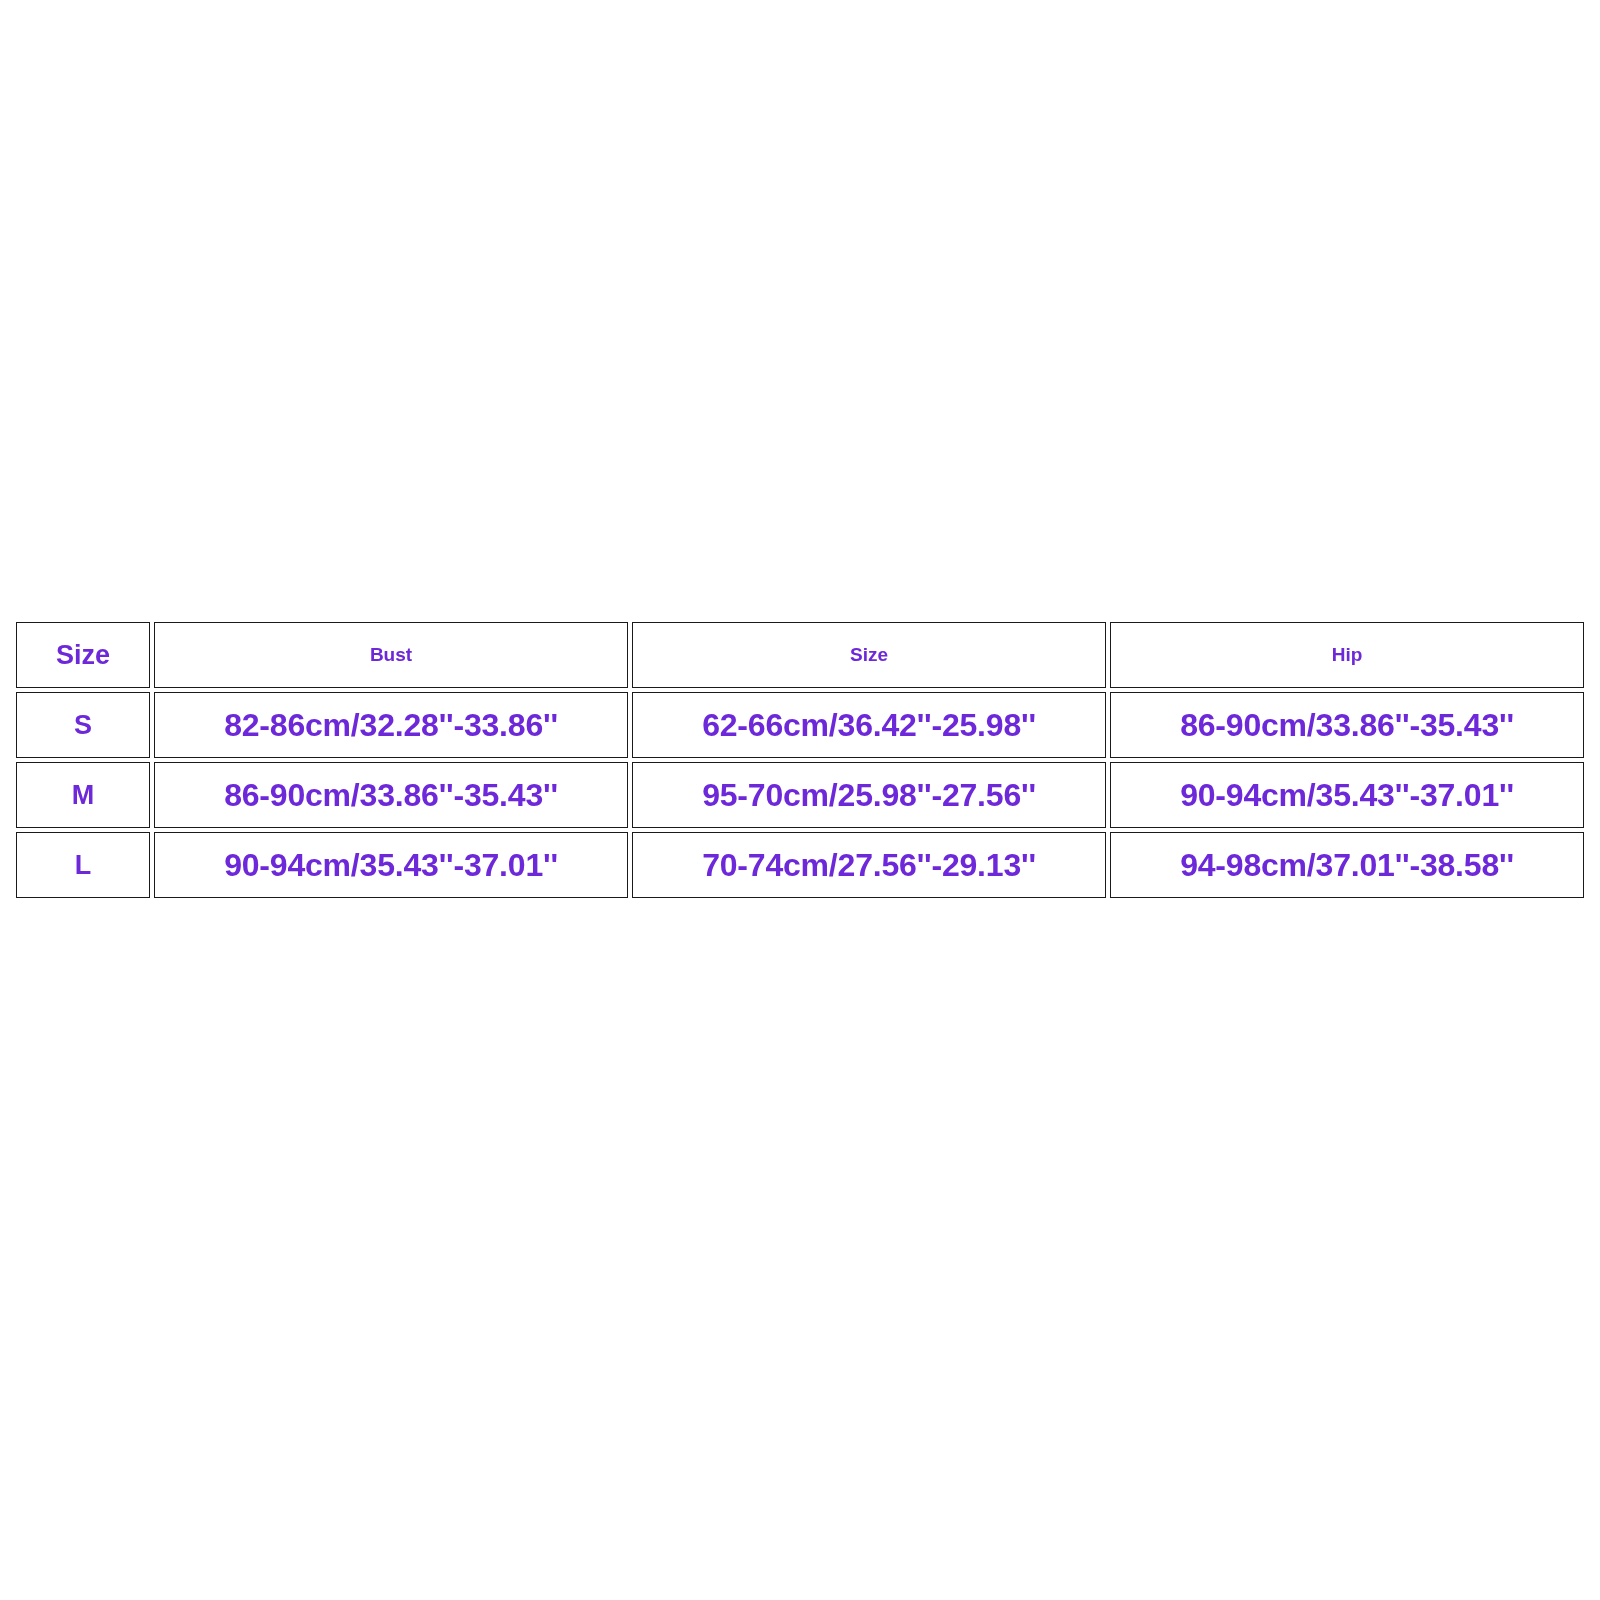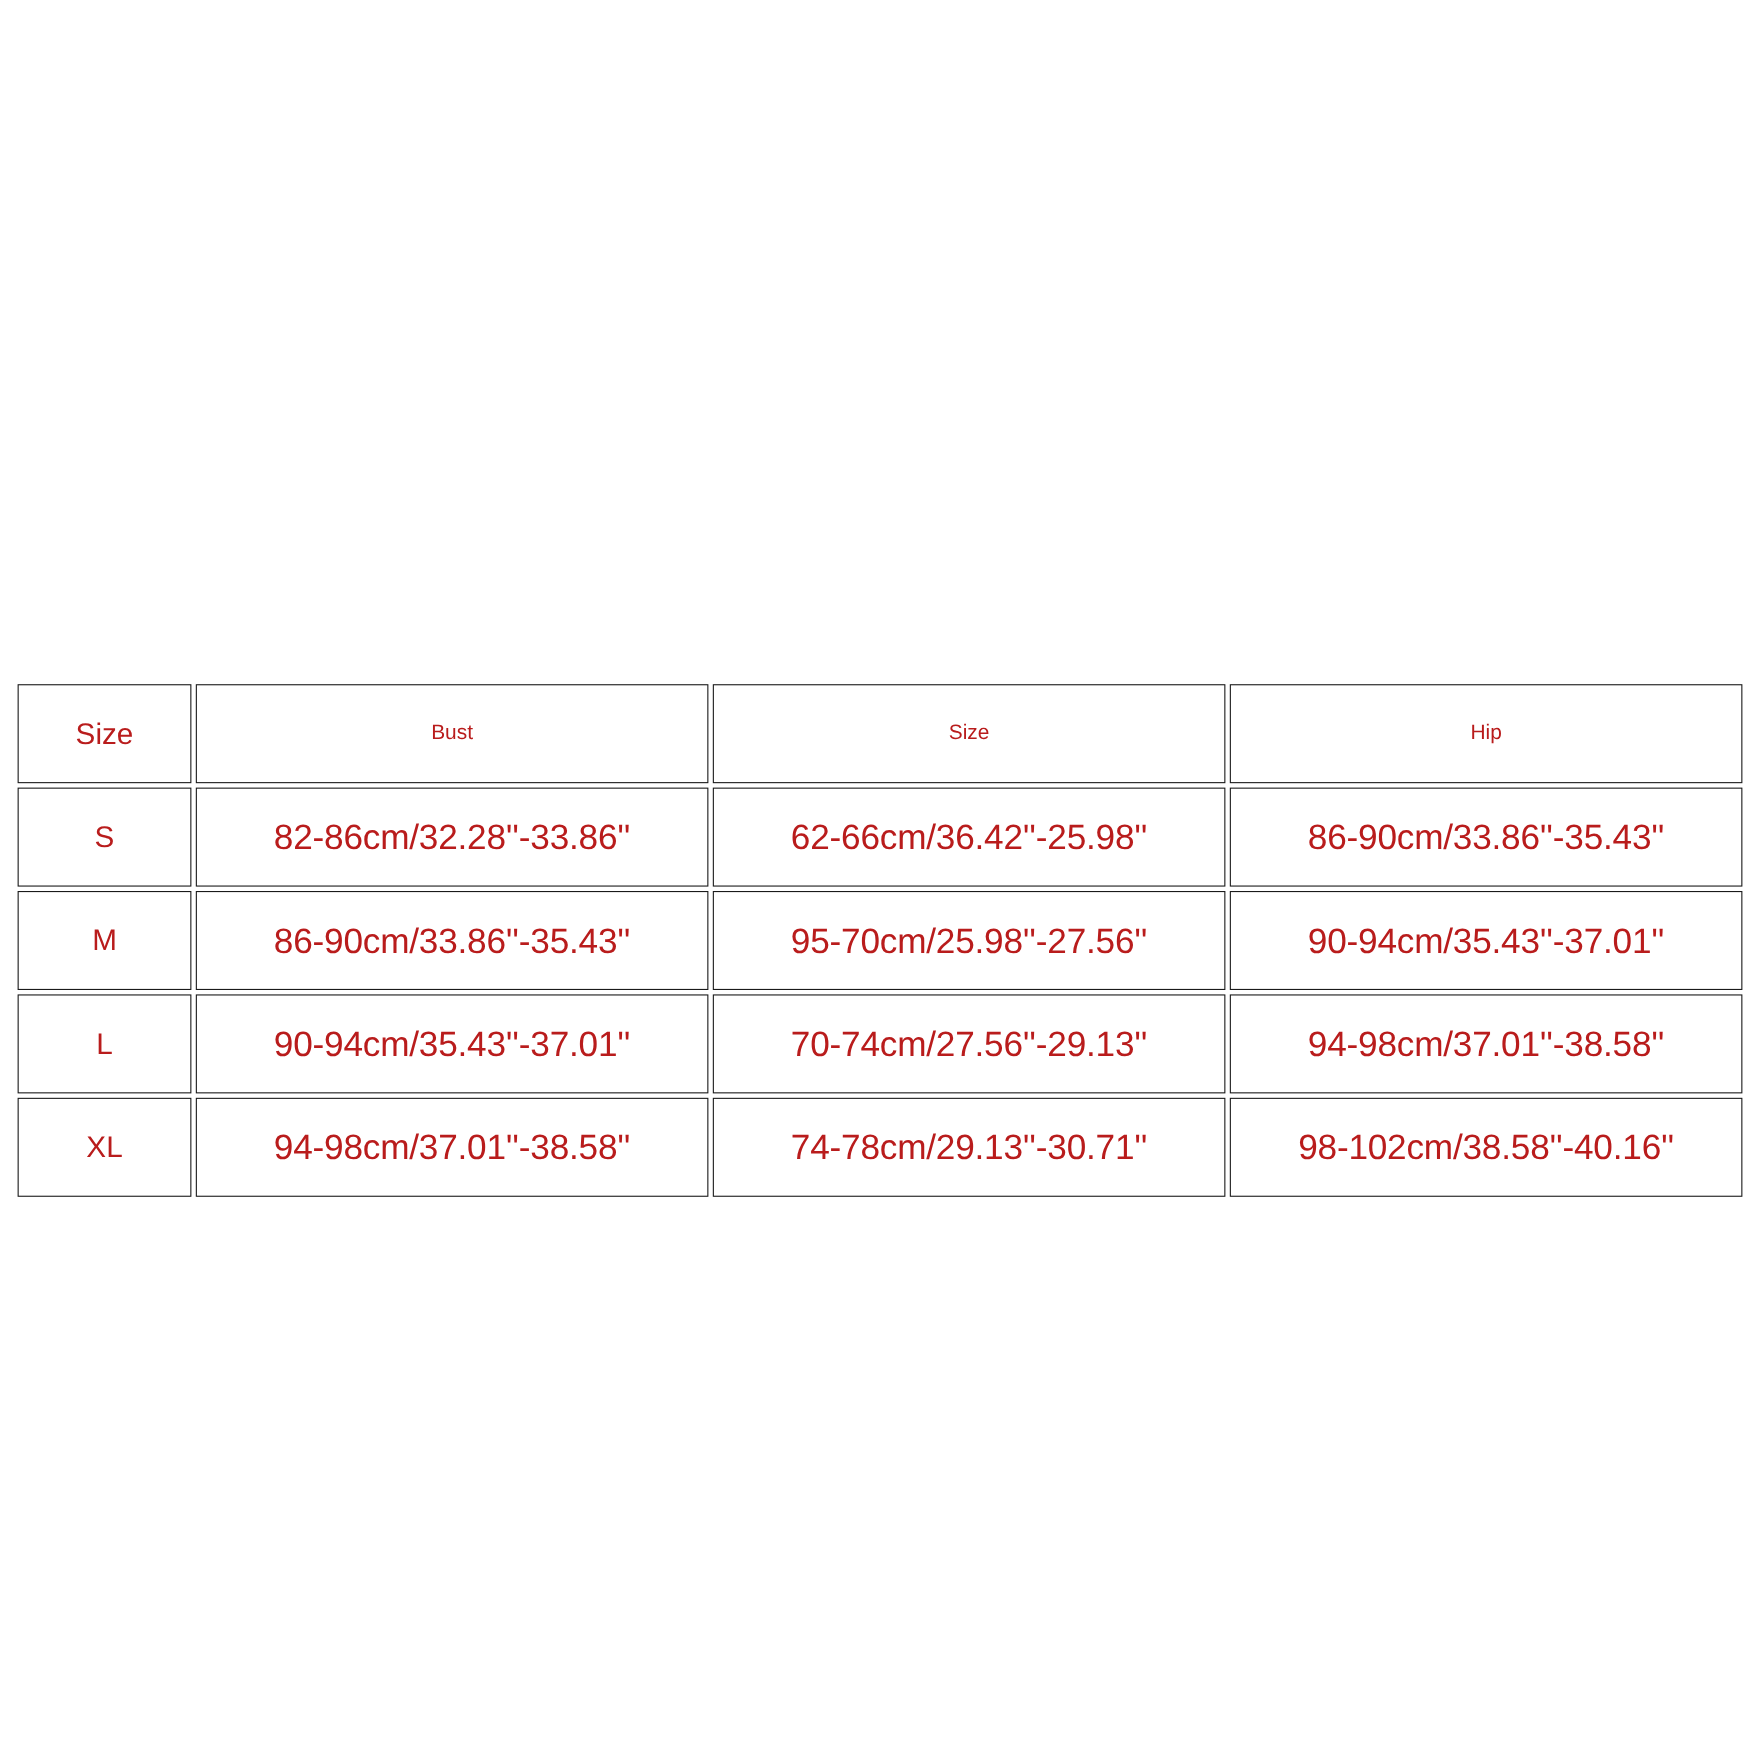--- a/index.html
+++ b/index.html
@@ -33,23 +33,23 @@
     border-collapse: separate;
     border-spacing: 4px 4px;
     table-layout: fixed;
     background: #ffffff;
   }
   table.size-table td,
   table.size-table th {
     border: 1.5px solid #1a1a1a;
     text-align: center;
     vertical-align: middle;
-    color: #b91c1c;
-    font-weight: normal;
-    padding: 16px;
+    color: #6d28d9;
+    font-weight: bold;
+    padding: 4px;
     height: 56px;
     line-height: 56px;
     white-space: nowrap;
     overflow: hidden;
   }
   th.col-size, td.col-size {
     width: 124px;
     font-size: 27px;
   }
   th.col-head {
@@ -90,23 +90,17 @@
           <td class="col-val">86-90cm/33.86''-35.43''</td>
           <td class="col-val">95-70cm/25.98''-27.56''</td>
           <td class="col-val">90-94cm/35.43''-37.01''</td>
         </tr>
         <tr>
           <td class="col-size">L</td>
           <td class="col-val">90-94cm/35.43''-37.01''</td>
           <td class="col-val">70-74cm/27.56''-29.13''</td>
           <td class="col-val">94-98cm/37.01''-38.58''</td>
         </tr>
-        <tr>
-          <td class="col-size">XL</td>
-          <td class="col-val">94-98cm/37.01''-38.58''</td>
-          <td class="col-val">74-78cm/29.13''-30.71''</td>
-          <td class="col-val">98-102cm/38.58''-40.16''</td>
-        </tr>
       </tbody>
     </table>
   </div>
 
 </div>
 
 </body></html>

